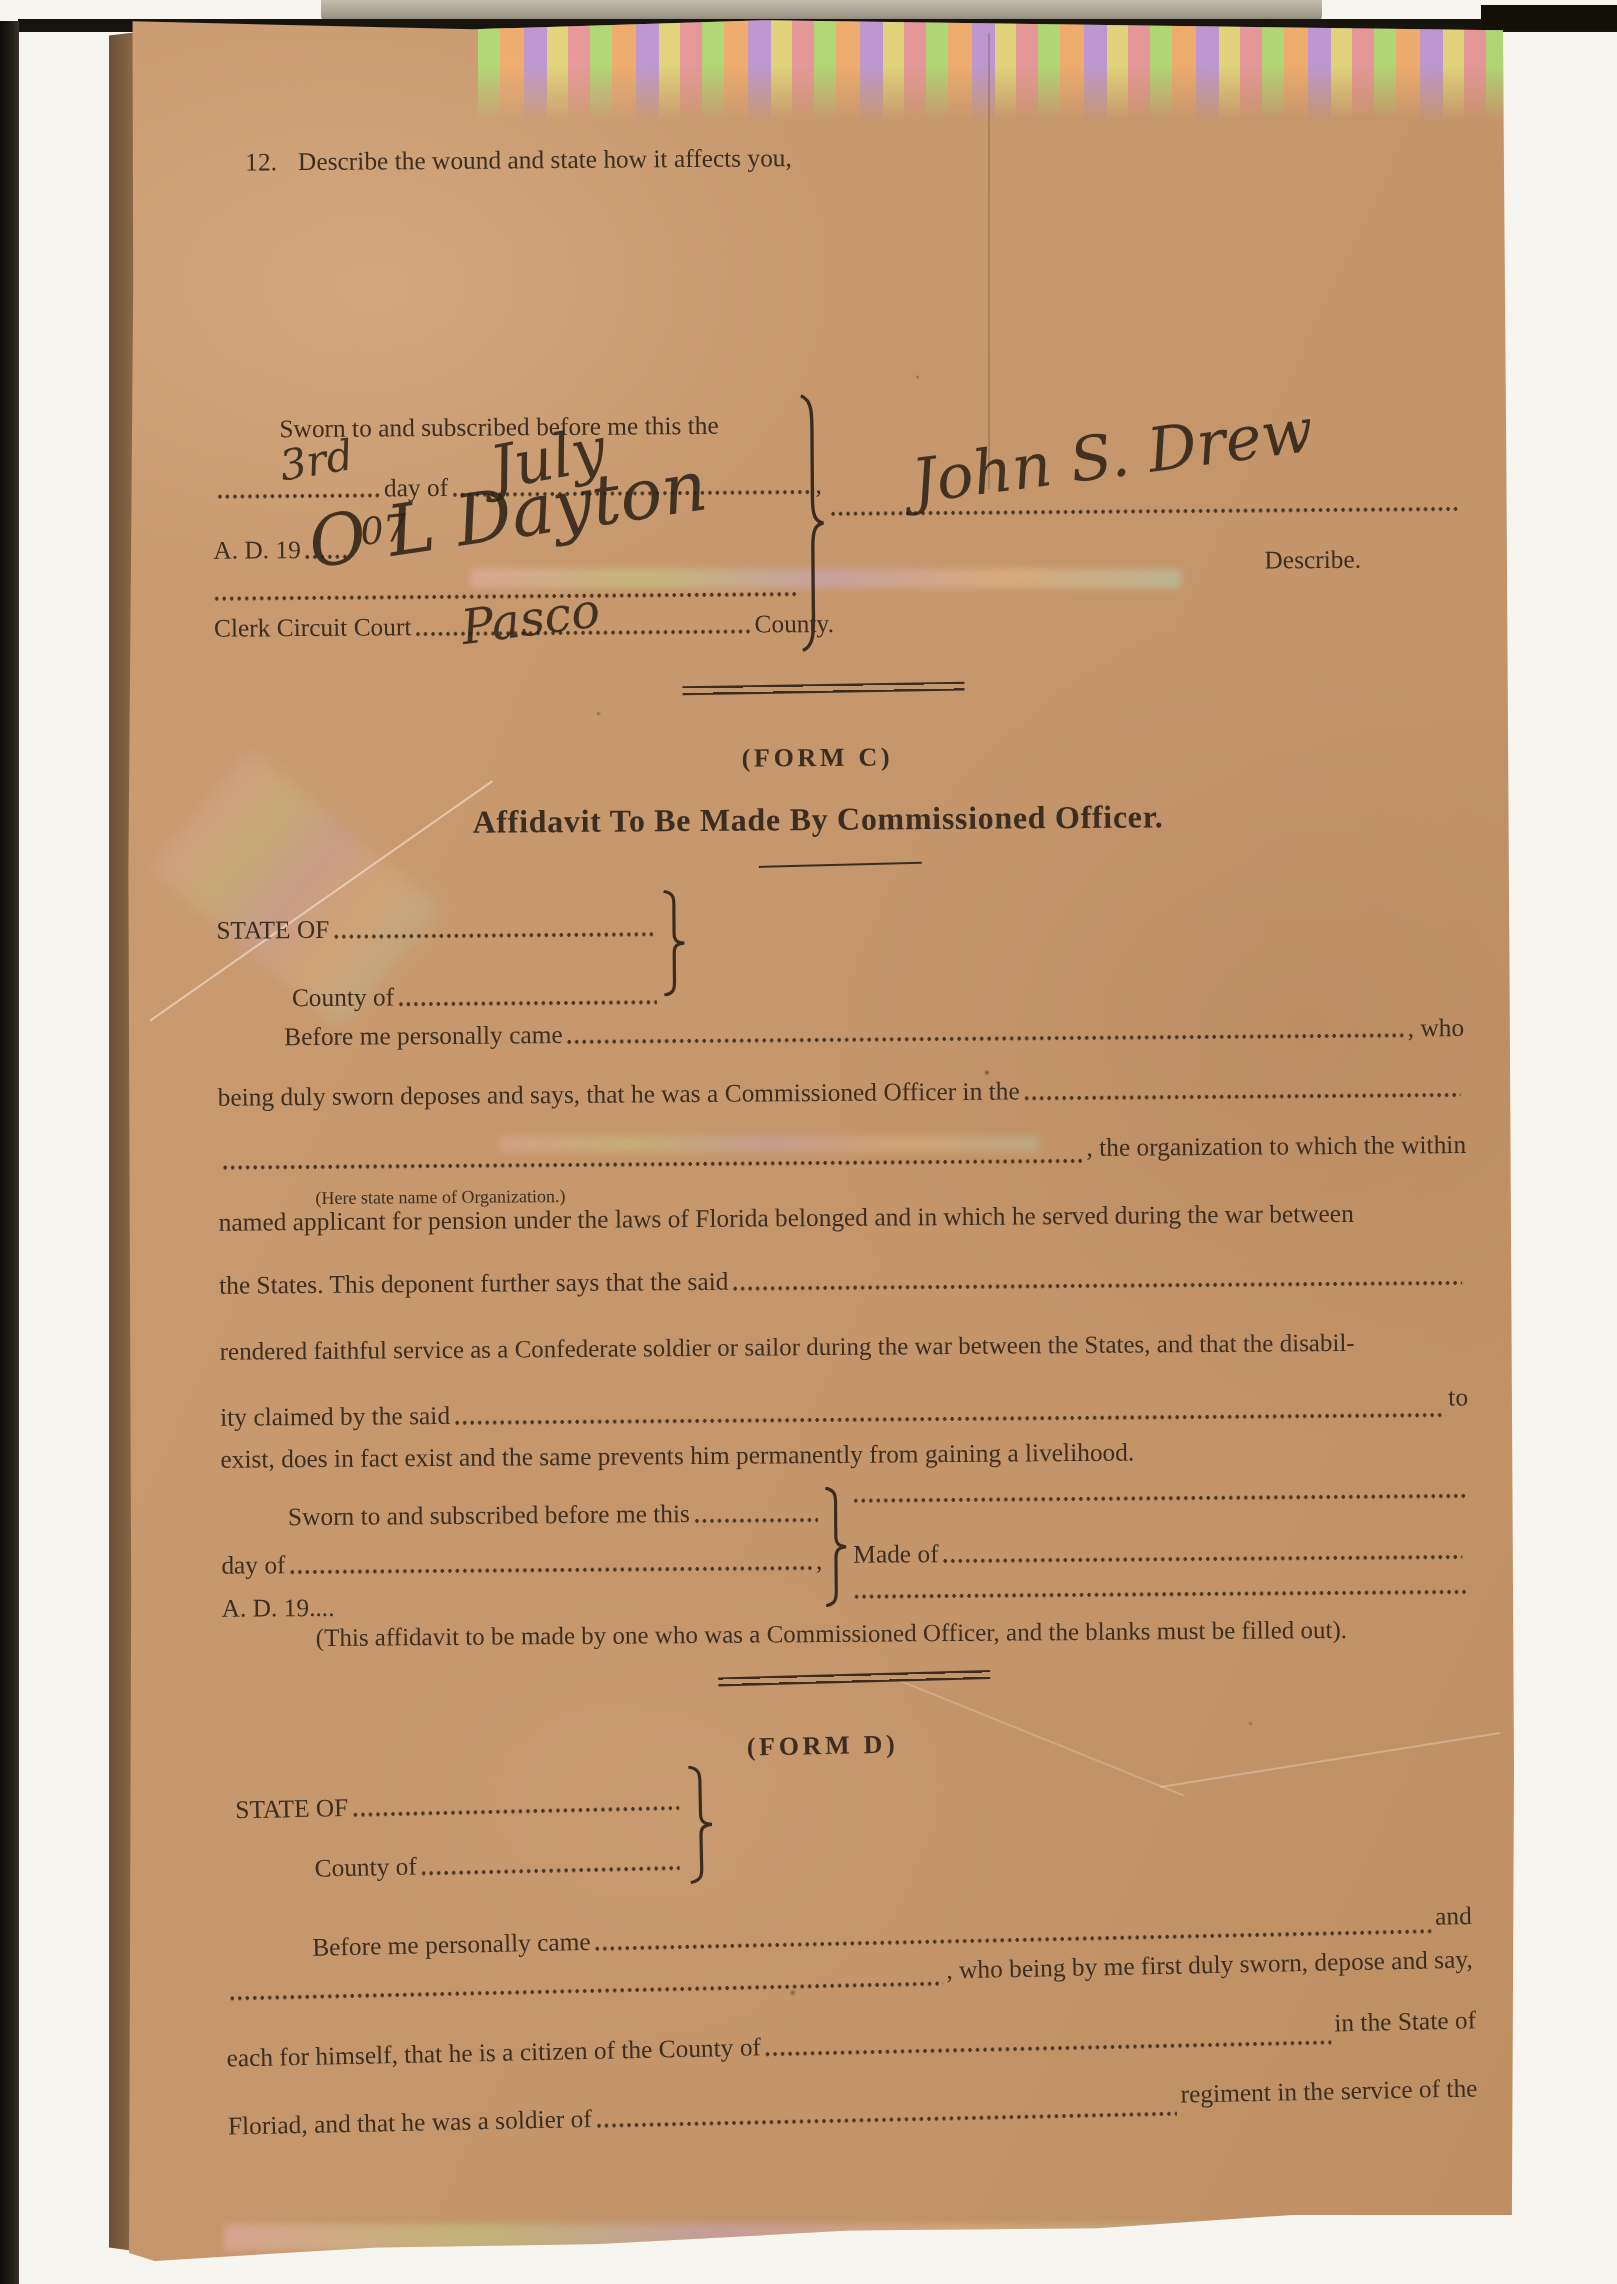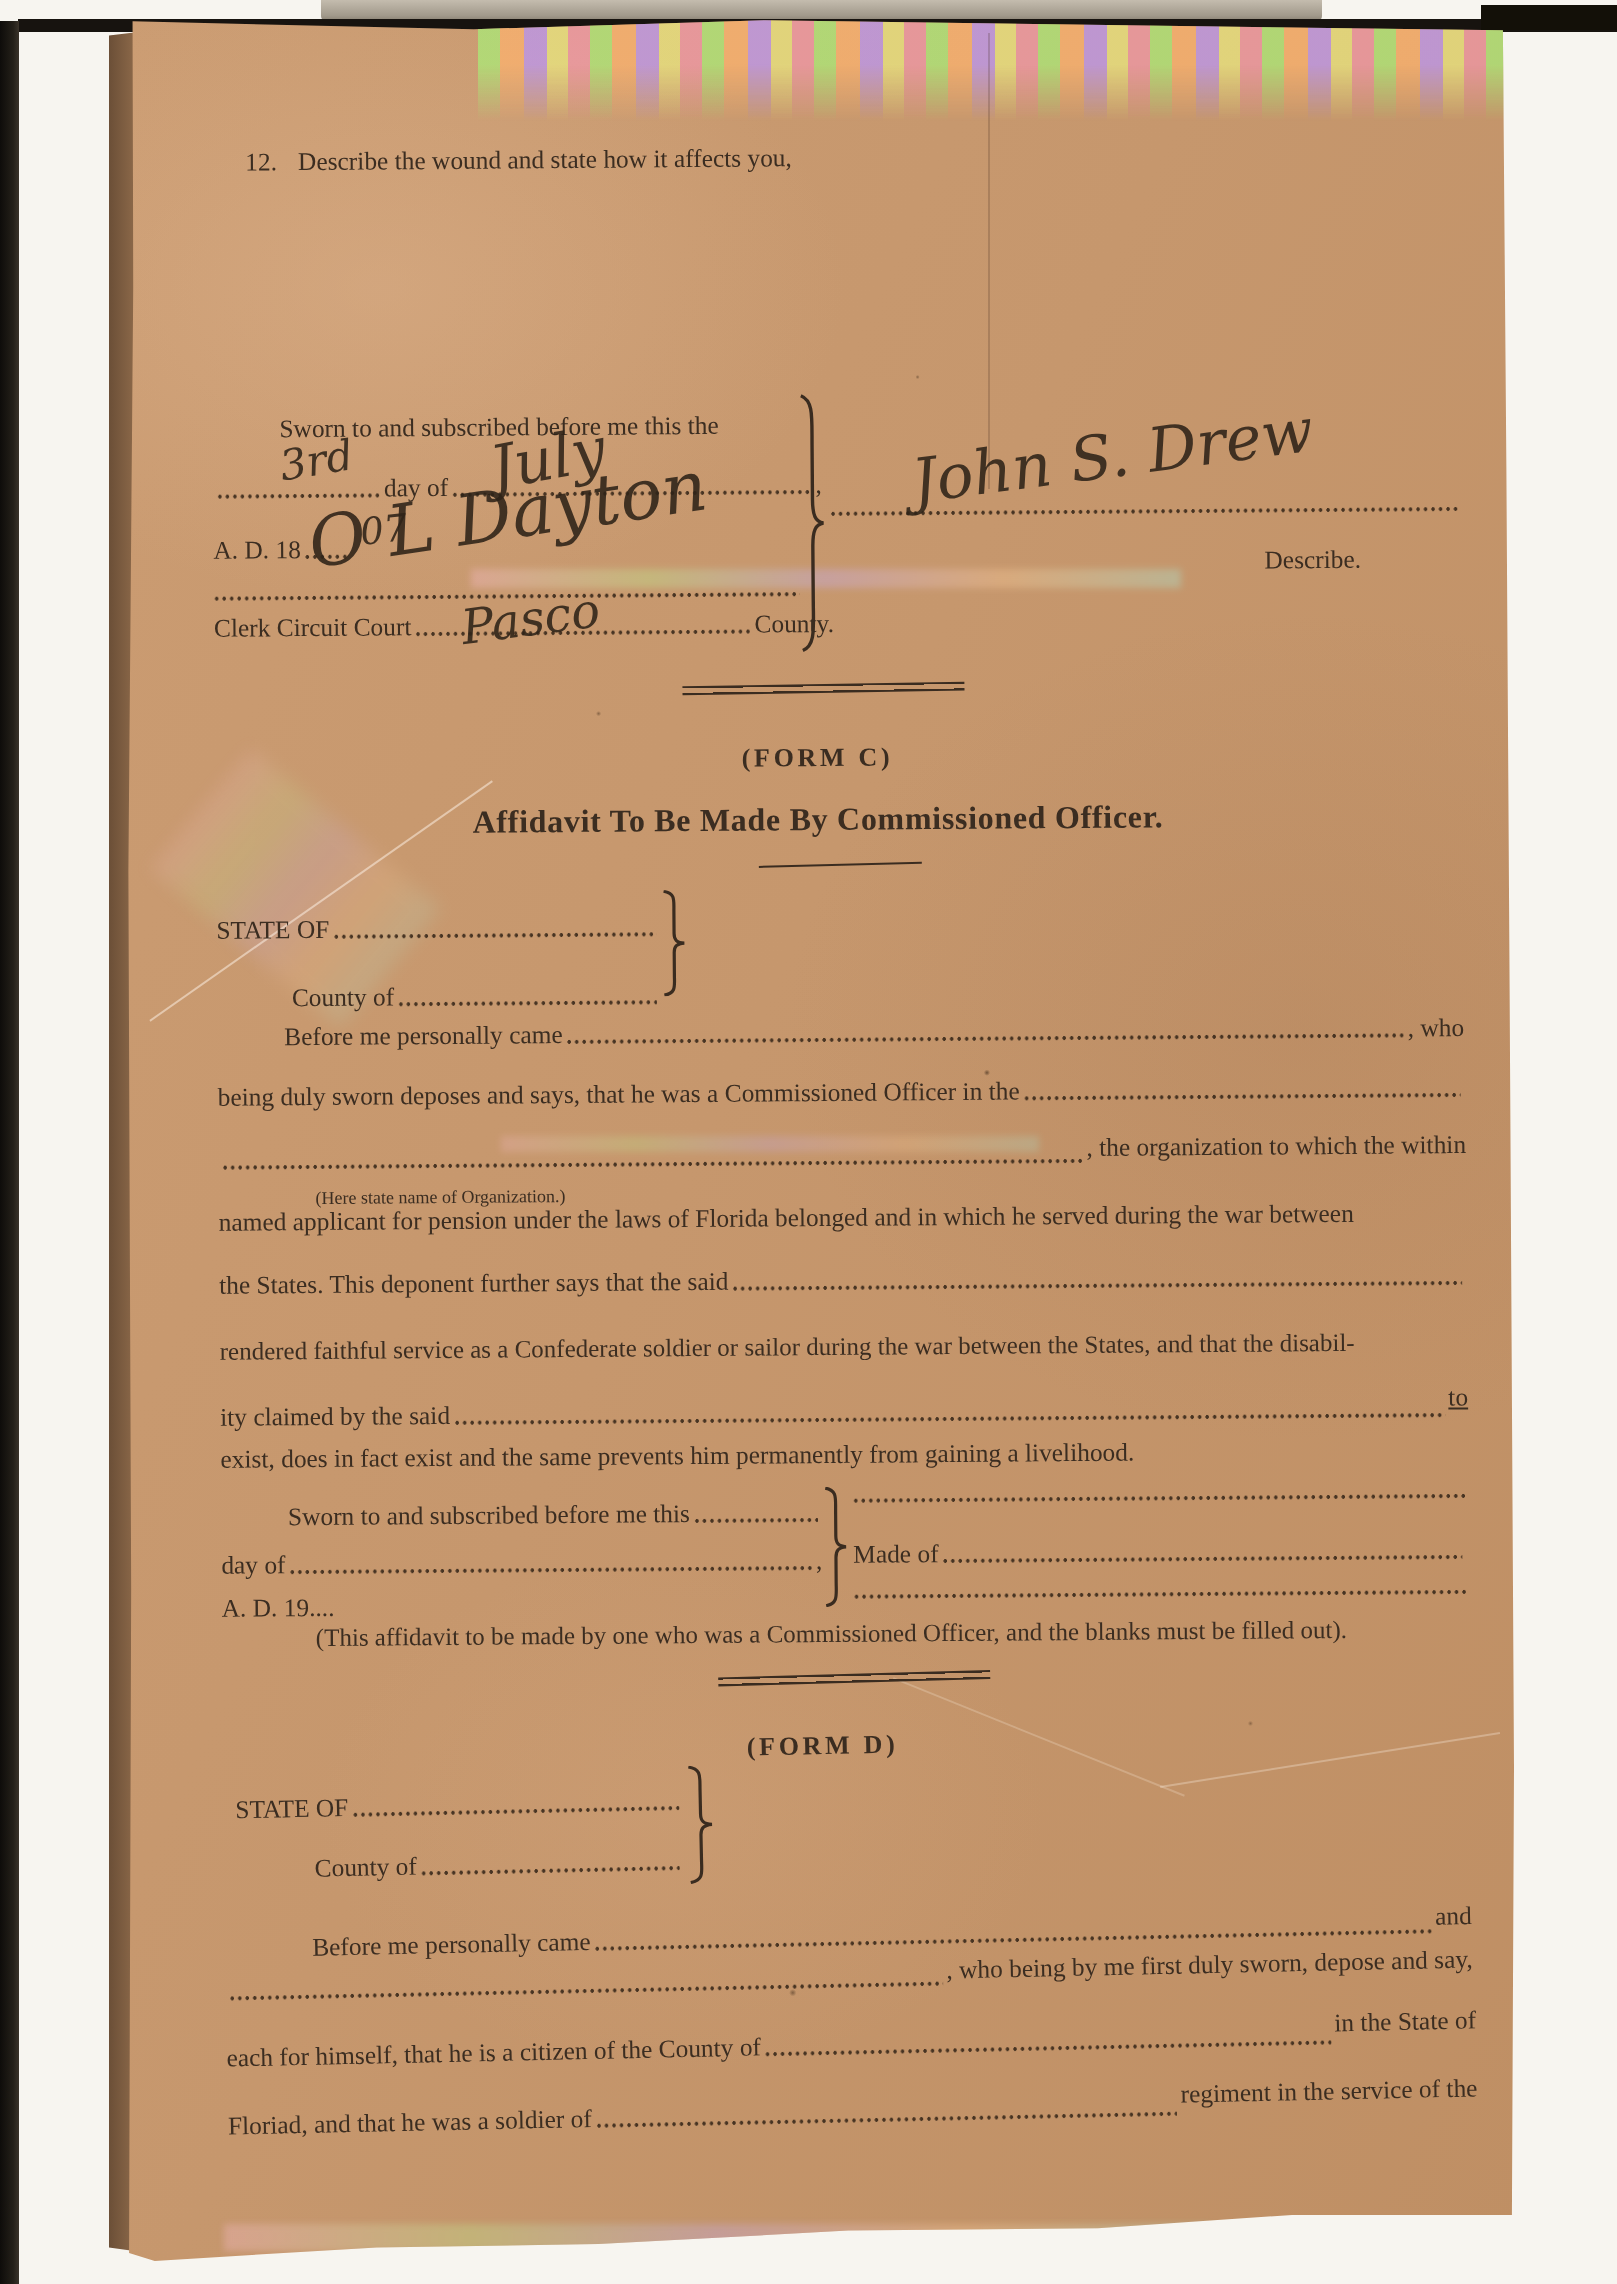--- a/index.html
+++ b/index.html
@@ -54,21 +54,21 @@
   .dots.g2{flex-grow:2.2;}
   .dotline{position:absolute;height:7.5px;
         background-image:radial-gradient(circle at 3px 3.7px,rgba(60,43,28,.92) 1.5px,rgba(60,43,28,0) 2px);
         background-size:7.5px 7.5px;background-repeat:repeat-x;}
   .small{font-size:18px;}
   .form-label{font-size:26px;font-weight:bold;letter-spacing:3.7px;}
   .title{font-size:32px;font-weight:bold;letter-spacing:0.7px;}
   .note33{font-size:25px;}
   .fs33{font-size:25px;}
   .up8{transform:translateY(-6px);} .up10{transform:translateY(-7.5px);margin-top:16px;}
-  .up14{transform:translateY(-10.5px);text-decoration:underline;} .up16{transform:translateY(-12px);}
+  .up14{transform:translateY(-10.5px);} .up16{transform:translateY(-12px);}
   
   .rule{position:absolute;height:2.2px;background:#3a2c20;}
   .dblrule{position:absolute;height:9px;
         background:linear-gradient(180deg,#3a2c20 0 2.2px,rgba(0,0,0,0) 2.2px 6.7px,#3a2c20 6.7px 9px);}
   .brace{position:absolute;}
   .brace svg{width:100%;height:100%;}
   
   .hw{position:absolute;font-family:"DejaVu Serif",serif;font-style:italic;color:#2e2318;
       opacity:.88;white-space:nowrap;line-height:1;}
   .content{position:absolute;inset:0;transform:rotate(-0.45deg);}
@@ -109,21 +109,21 @@
       <div class="line" style="top:390px;left:158px;">
         <span>Sworn to and subscribed before me this the</span>
       </div>
       <div class="line" style="top:450px;left:91px;right:687px;">
         <span class="dots"></span>
         <span>day of</span>
         <span class="dots g2"></span>
         <span>,</span>
       </div>
       <div class="line" style="top:511px;left:91px;">
-        <span>A. D. 18</span>
+        <span>A. D. 19</span>
         <span class="dots" style="flex:0 0 45px;"></span>
       </div>
       <div class="dotline" style="top:572px;left:91px;right:710px;"></div>
       <div class="line" style="top:589px;left:91px;right:676px;">
         <span>Clerk Circuit Court</span>
         <span class="dots"></span>
         <span>County.</span>
       </div>
       <div class="brace" style="left:677px;top:375px;width:27px;height:260px;">
         <svg viewBox="0 0 30 100" preserveAspectRatio="none">

